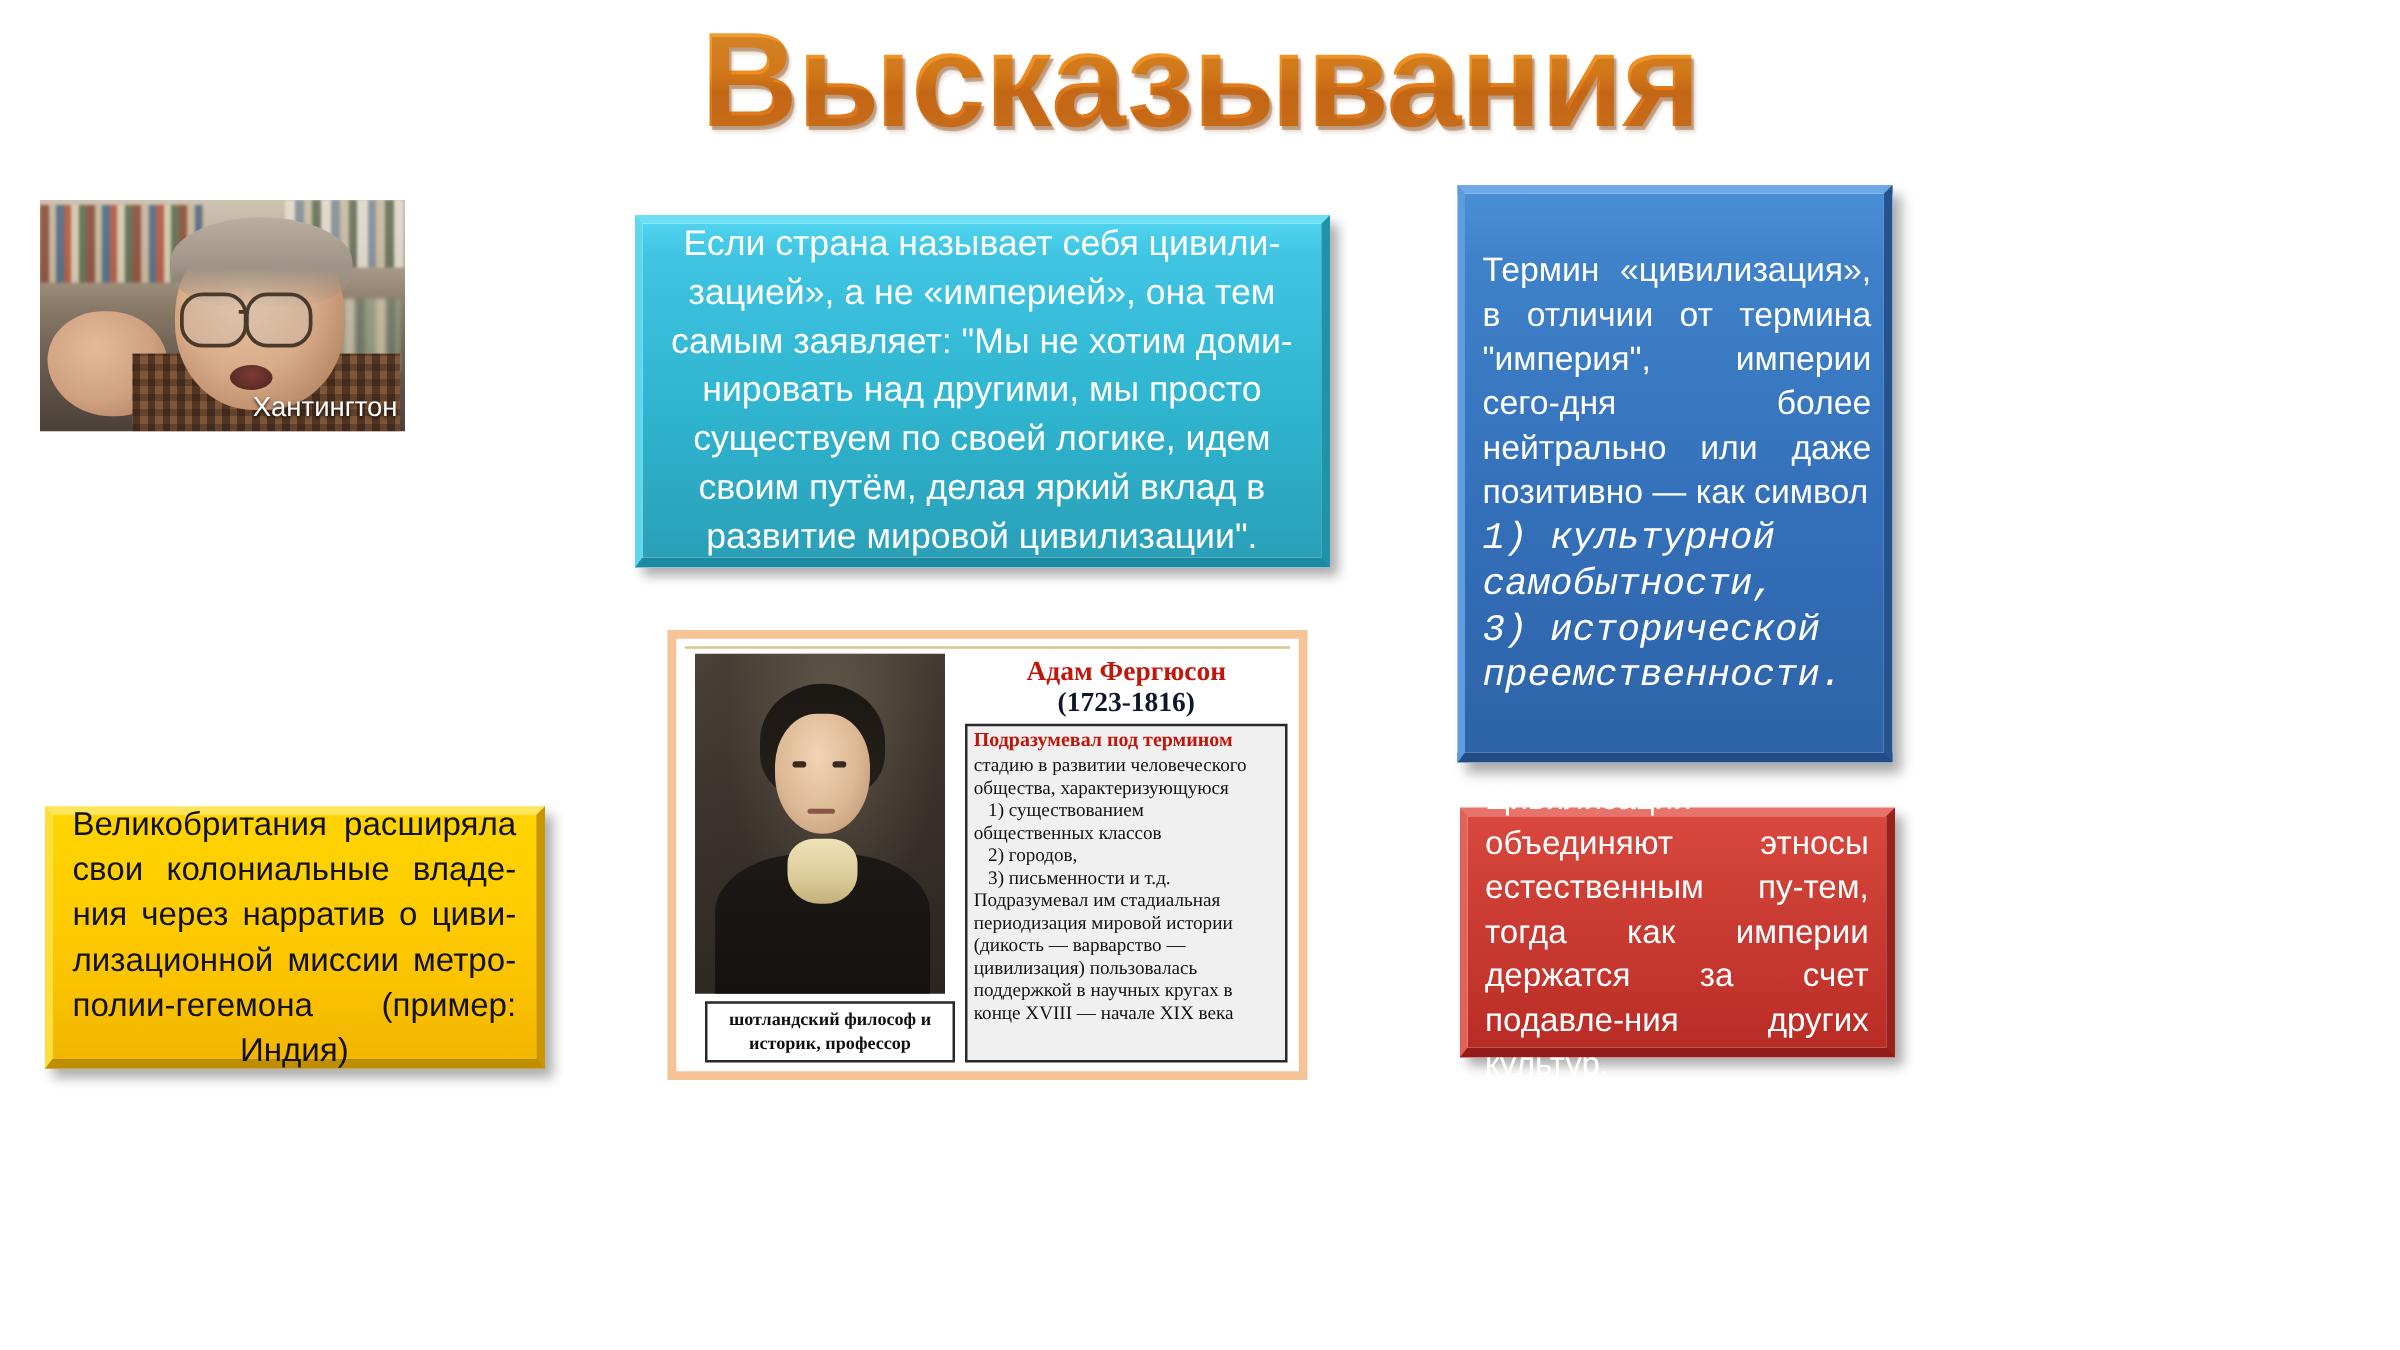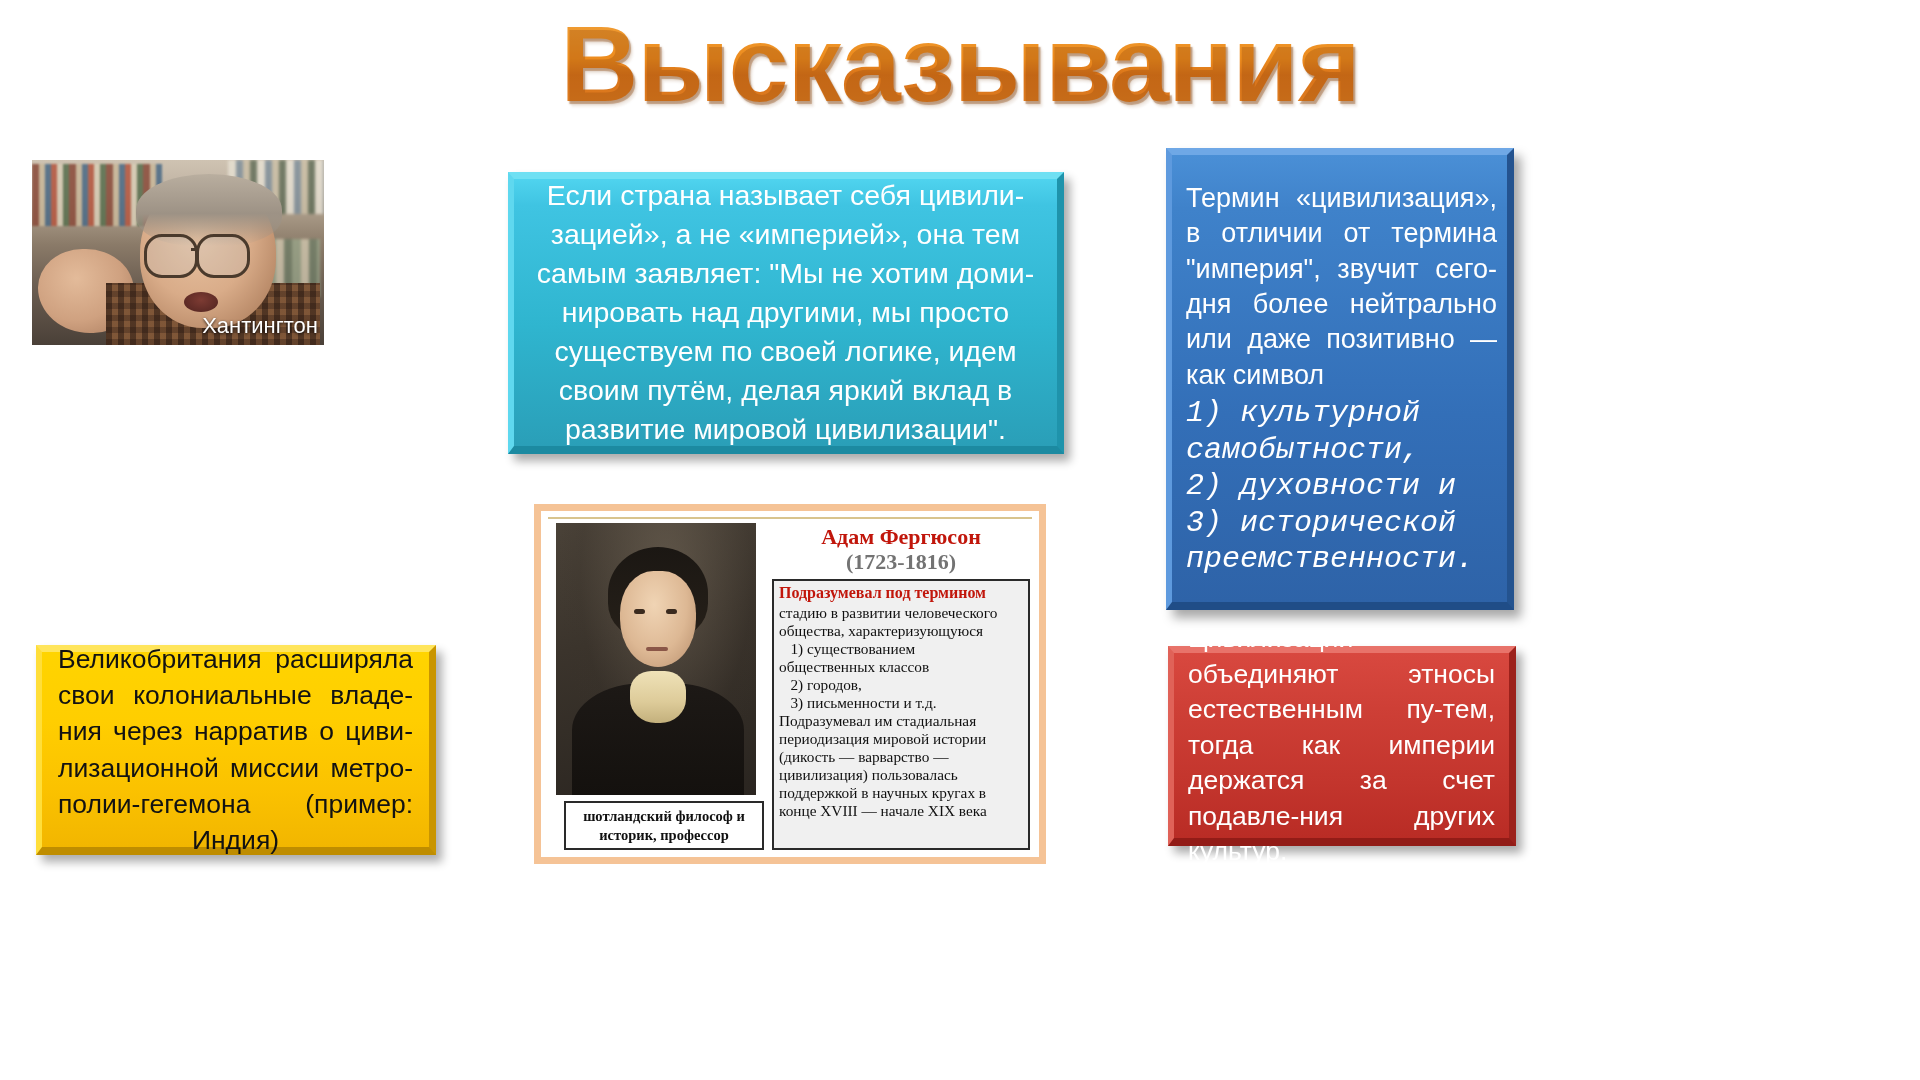--- a/index.html
+++ b/index.html
@@ -355,21 +355,21 @@
     text-align: center;
     color: #C1160B;
     font-family: "Liberation Serif", serif;
     font-weight: bold;
     font-size: 22px;
     line-height: 1.12;
     margin-top: 2px;
   }
   .fc-years {
     text-align: center;
-    color: #737373;
+    color: #0f172a;
     font-family: "Liberation Serif", serif;
     font-weight: bold;
     font-size: 22px;
     line-height: 1.12;
     margin-bottom: 5px;
   }
   .fc-body {
     border: 2px solid #2a2a2a;
     background: #F0F0F0;
     padding: 3px 5px 4px 5px;
@@ -428,25 +428,24 @@
 </div>
 
 <div class="bevel box-cyan">
   <div class="inner">
     <div class="txt">Если страна называет себя цивили-зацией», а не «империей», она тем самым заявляет: "Мы не хотим доми-нировать над другими, мы просто существуем по своей логике, идем своим путём, делая яркий вклад в развитие мировой цивилизации".</div>
   </div>
 </div>
 
 <div class="bevel box-blue">
   <div class="inner">
-    <div class="txt">Термин «цивилизация», в отличии от термина "империя", звучит сего-дня более нейтрально или даже позитивно — как символ</div>
+    <div class="txt">Термин «цивилизация», в отличии от термина "империя", империи сего-дня более нейтрально или даже позитивно — как символ</div>
     <div class="list">
       <span class="list-item">1) культурной
      самобытности,</span>
-      <span class="list-item">2) духовности и</span>
       <span class="list-item">3) исторической
      преемственности.</span>
     </div>
   </div>
 </div>
 
 <div class="bevel box-yellow">
   <div class="inner">
     <div class="txt">Великобритания расширяла свои колониальные владе-ния через нарратив о циви-лизационной миссии метро-полии-гегемона (пример: Индия)</div>
   </div>

